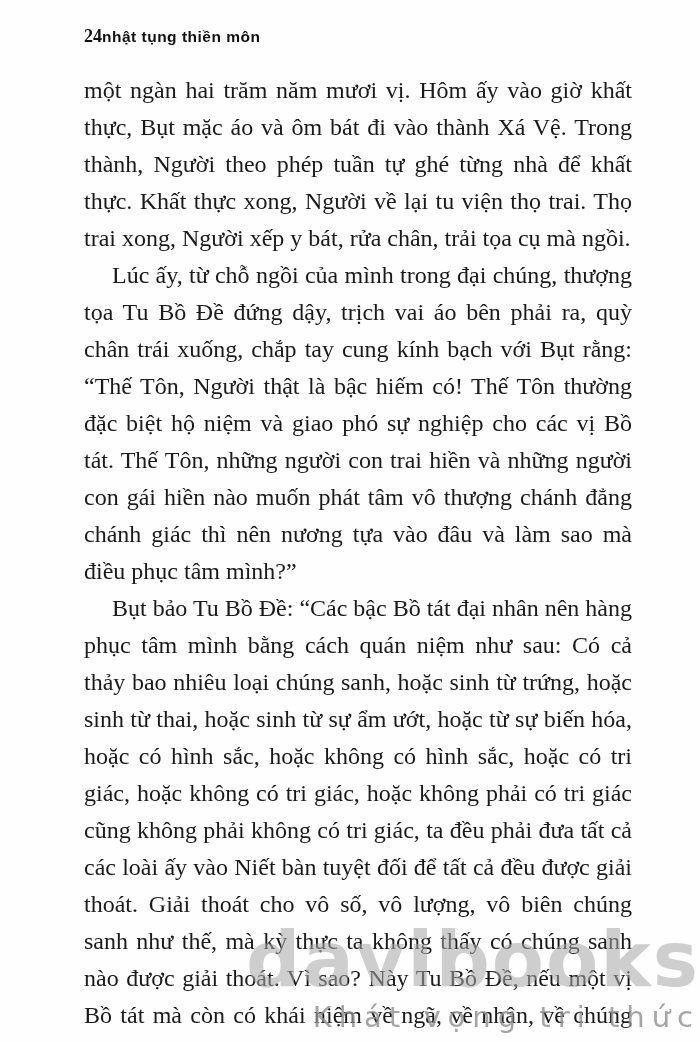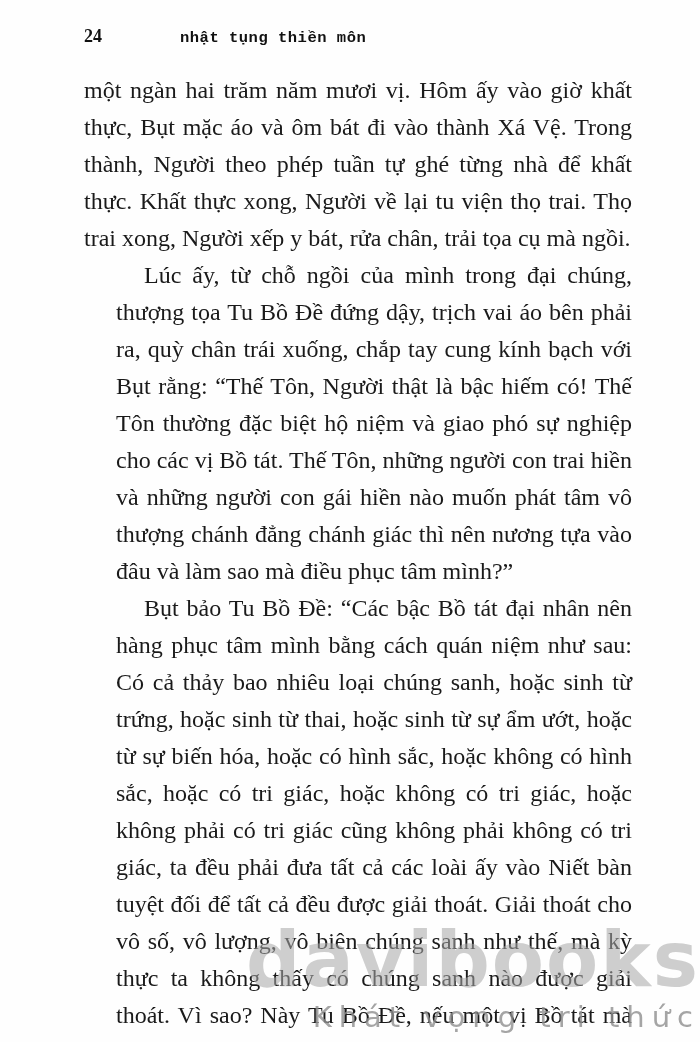--- a/index.html
+++ b/index.html
@@ -19,52 +19,50 @@
       color: #1c1c1c;
     }
 
     .page-header {
       position: absolute;
       top: 26px;
       left: 84px;
       right: 68px;
       display: flex;
       align-items: baseline;
-      gap: 42px;
     }
 
     .page-number {
       font-family: "Liberation Serif", serif;
       font-weight: bold;
       font-size: 18px;
       color: #111;
     }
 
     .running-title {
-      font-family: Liberation Mono, monospace;
+      font-family: Liberation Sans, sans-serif;
       font-weight: bold;
       font-size: 15.5px;
       letter-spacing: 0.5px;
       color: #111;
-      margin-left: 36px;
     }
 
     .body-text {
       position: absolute;
       top: 72px;
       left: 84px;
       width: 548px;
       font-size: 24px;
       line-height: 37px;
       text-align: justify;
       color: #1a1a1a;
     }
 
     .paragraph { text-indent: 0; }
-    .paragraph.indented { text-indent: 28px; margin-left: 32px; }
+    .paragraph.indented { text-indent: 28px; }
 
     .watermark {
       position: absolute;
       left: 0;
       right: 0;
       bottom: 8px;
       text-align: right;
       pointer-events: none;
       z-index: 5;
       user-select: none;

